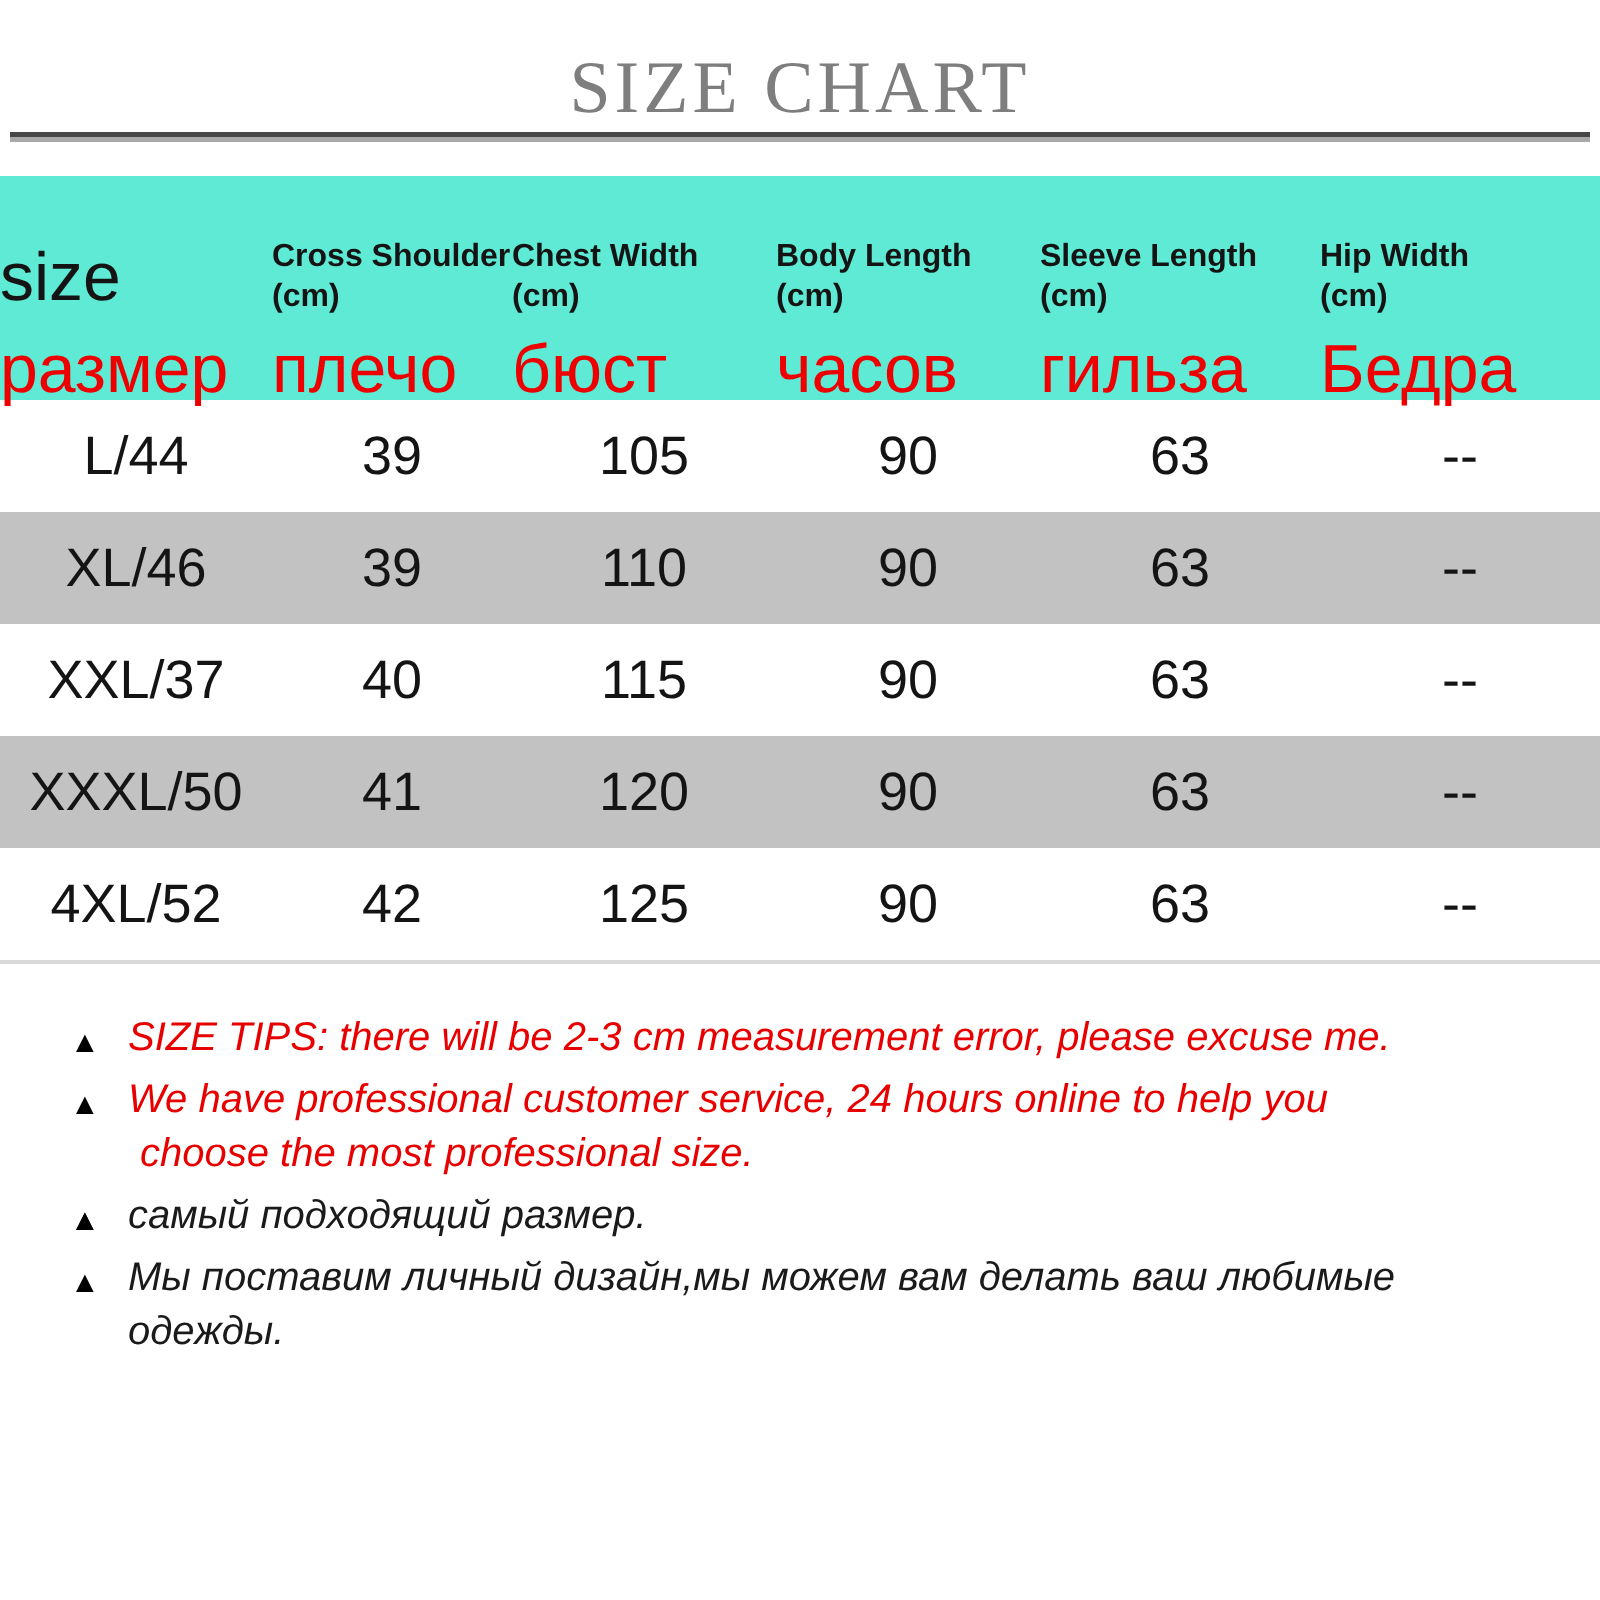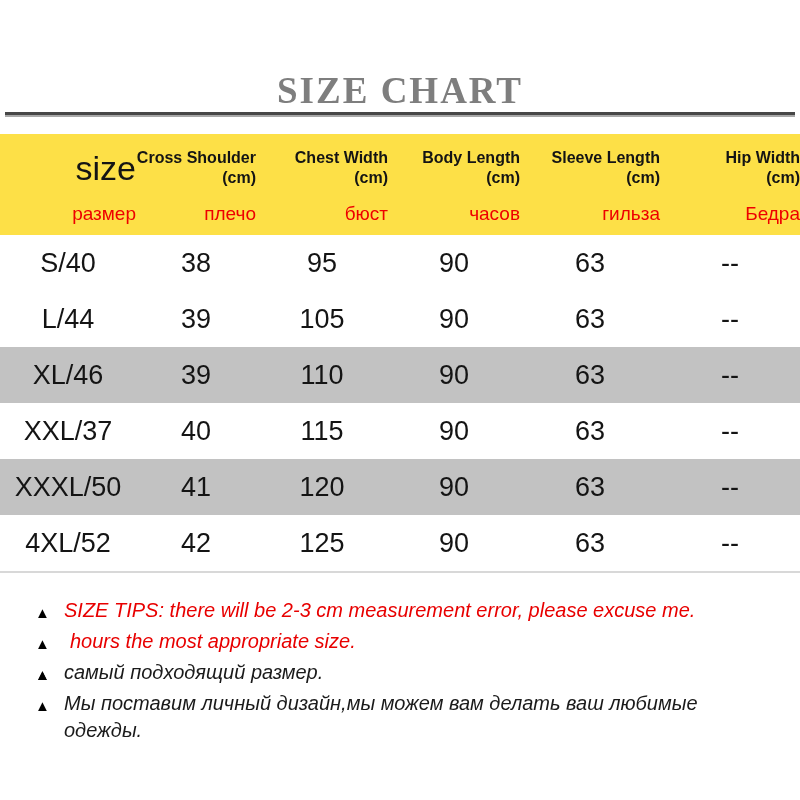--- a/index.html
+++ b/index.html
@@ -10,59 +10,58 @@
     color:#141414;
     overflow:hidden;
   }
   .page { width:800px; height:800px; position:relative; background:#ffffff; }
 
   
   .title {
     padding-top:24px;
     text-align:center;
     font-family:"Liberation Serif", serif;
-    font-weight:bold;
+    font-weight:normal;
     font-size:37px;
     line-height:42px;
     letter-spacing:2px;
     color:#7e7e7e;
-    margin-top:46px;
   }
   .title-divider {
     margin:0 5px;
     height:5px;
     background:linear-gradient(#474747 0 55%, #a8a8a8 55% 100%);
   }
 
   
   table.size-table {
     width:800px;
     border-collapse:collapse;
     table-layout:fixed;
     margin-top:17px;
   }
   .size-table th {
-    background:#fde047;
+    background:#5eead4;
     vertical-align:top;
-    padding-top:9px;
+    padding-top:26px;
     height:101px;
     font-weight:normal;
-    text-align:right;
+    text-align:left;
   }
   .en-block {
     height:50px;
     display:flex; flex-direction:column; justify-content:center;
   }
   .hdr-en {
     font-size:16px; font-weight:bold; line-height:20px; color:#141414;
   }
   .hdr-size { font-size:34px; font-weight:normal; line-height:38px; }
   .hdr-ru {
     margin-top:6px;
-    font-size:19px; line-height:30px;
+    font-size:34px; line-height:30px;
     color:#ee0000;
   }
   .size-table td {
     height:56px;
     text-align:center;
     vertical-align:middle;
     font-size:27px;
     color:#141414;
     background:#ffffff;
   }
@@ -147,28 +146,20 @@
           <div class="en-block">
             <div class="hdr-en">Hip Width</div>
             <div class="hdr-en">(cm)</div>
           </div>
           <div class="hdr-ru">Бедра</div>
         </th>
       </tr>
     </thead>
     <tbody>
       <tr>
-        <td>S/40</td>
-        <td>38</td>
-        <td>95</td>
-        <td>90</td>
-        <td>63</td>
-        <td>--</td>
-      </tr>
-      <tr>
         <td>L/44</td>
         <td>39</td>
         <td>105</td>
         <td>90</td>
         <td>63</td>
         <td>--</td>
       </tr>
       <tr class="gray">
         <td>XL/46</td>
         <td>39</td>
@@ -205,21 +196,22 @@
   </table>
   <div class="table-bottom-line"></div>
 
   <div class="notes">
     <div class="note red">
       <span class="bullet">▲</span>
       <span class="note-line">SIZE TIPS: there will be 2-3 cm measurement error, please excuse me.</span>
     </div>
     <div class="note red">
       <span class="bullet">▲</span>
-      <span class="note-line cont">hours the most appropriate size.</span>
+      <span class="note-line">We have professional customer service, 24 hours online to help you</span>
+      <span class="note-line cont">choose the most professional size.</span>
     </div>
     <div class="note red">
       <span class="bullet">▲</span>
     </div>
     <div class="note black">
       <span class="bullet">▲</span>
       <span class="note-line">самый подходящий размер.</span>
     </div>
     <div class="note black">
       <span class="bullet">▲</span>

